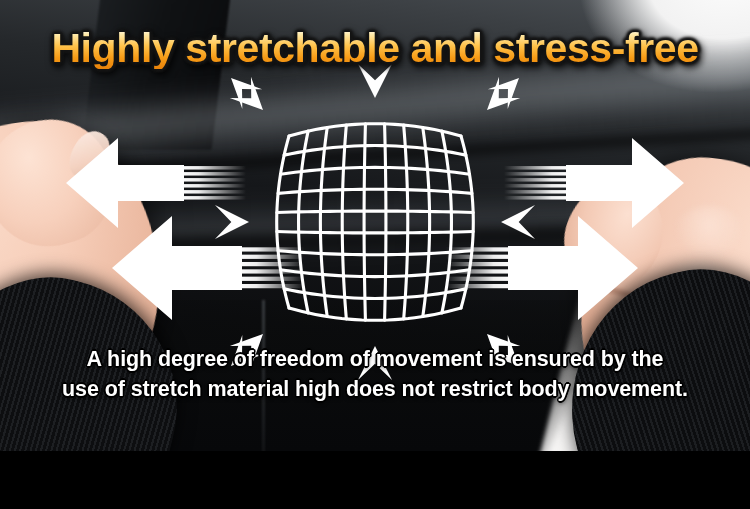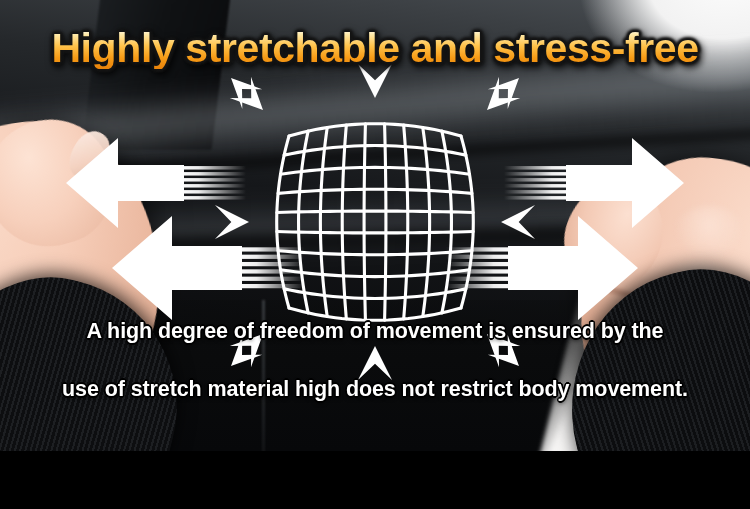--- a/index.html
+++ b/index.html
@@ -174,21 +174,21 @@
     font-size:21.5px;
     font-weight:bold;
     line-height:1.42;
     letter-spacing:-.1px;
     font-family:"Liberation Sans",sans-serif;
     text-shadow:
       -1.6px 0 0 #000, 1.6px 0 0 #000, 0 -1.6px 0 #000, 0 1.6px 0 #000,
       -1.2px -1.2px 0 #000, 1.2px -1.2px 0 #000, -1.2px 1.2px 0 #000, 1.2px 1.2px 0 #000,
       0 2px 4px rgba(0,0,0,.9);
   }
-  .caption .cl{display:block;margin-top:28px;}
+  .caption .cl{display:block;}
 </style>
 </head>
 <body>
 
 <div id="stage">
 
   <div class="layer bg-base"></div>
   <div class="bg-drape"></div>
   <div class="bg-whitecorner"></div>
   <div class="bg-sheen1"></div>

